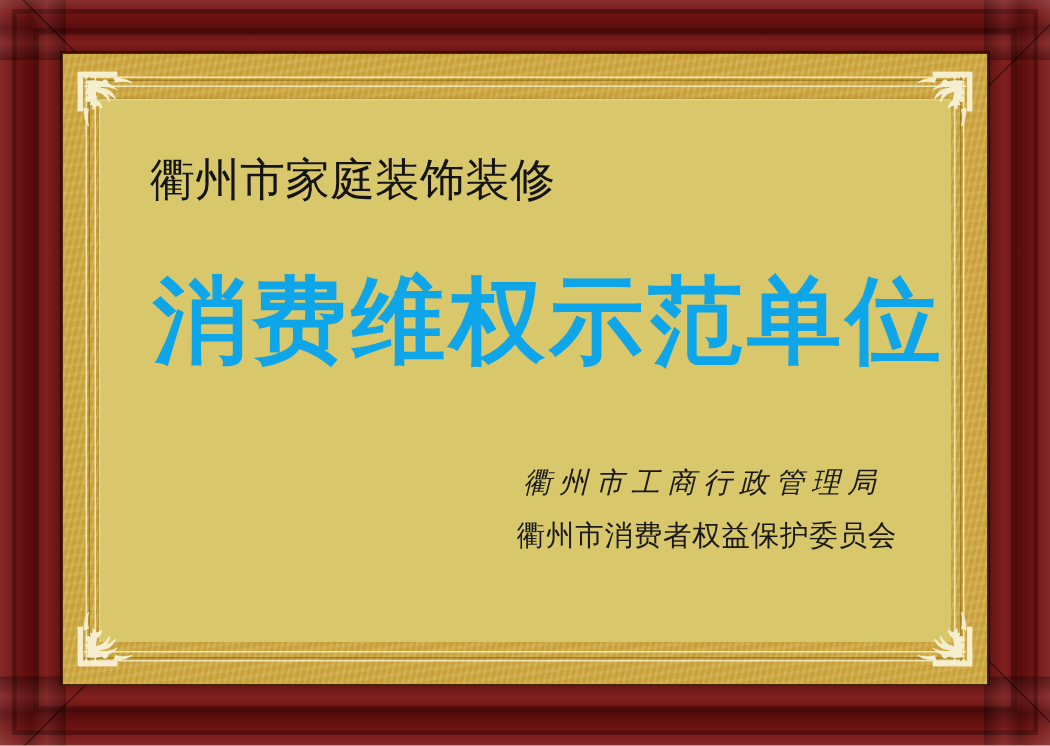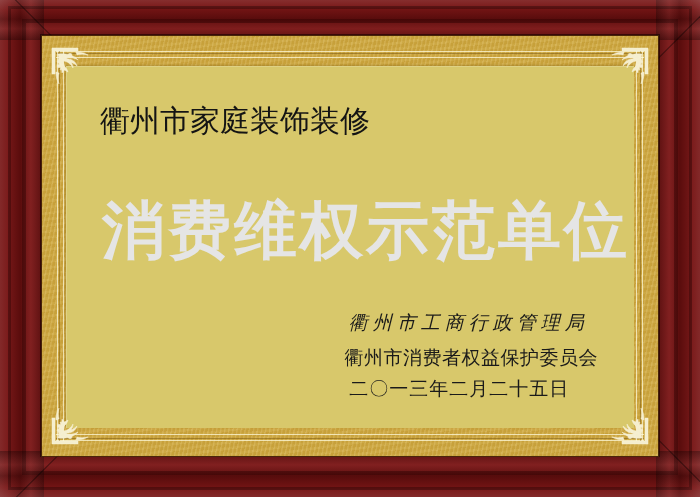--- a/index.html
+++ b/index.html
@@ -214,24 +214,24 @@
     font-size: 30px;
     line-height: 1;
     color: #141414;
     letter-spacing: 0px;
     white-space: nowrap;
     font-weight: 400;
   }
   .line-title {
     position: absolute;
     left: 60px;
-    top: 163px;
+    top: 146px;
     font-size: 63px;
     line-height: 1;
-    color: #e5e5e5;
+    color: #0ea5e9;
     letter-spacing: 3px;
     white-space: nowrap;
     font-weight: 700;
   }
   .sign-block {
     position: absolute;
     right: 60px;
     top: 277px;
     text-align: center;
     color: #1a1a1a;
@@ -243,21 +243,21 @@
     padding-right: 5px;
     white-space: nowrap;
     margin-bottom: 16px;
     font-style: italic;
   }
   .sign-committee {
     font-size: 19px;
     line-height: 1;
     letter-spacing: 0.5px;
     white-space: nowrap;
-    margin-bottom: 12px;
+    margin-bottom: 32px;
   }
   .sign-date {
     font-size: 19px;
     line-height: 1;
     letter-spacing: 1px;
     white-space: nowrap;
     padding-right: 24px;
   }
 </style>
 </head>
@@ -371,17 +371,16 @@
   </div>
 
   <div class="content">
     <div class="line-org">衢州市家庭装饰装修</div>
 
     <div class="line-title">消费维权示范单位</div>
 
     <div class="sign-block">
       <div class="sign-issuer">衢州市工商行政管理局</div>
       <div class="sign-committee">衢州市消费者权益保护委员会</div>
-      <div class="sign-date">二〇一三年二月二十五日</div>
     </div>
   </div>
 
 </div>
 
 </body></html>

